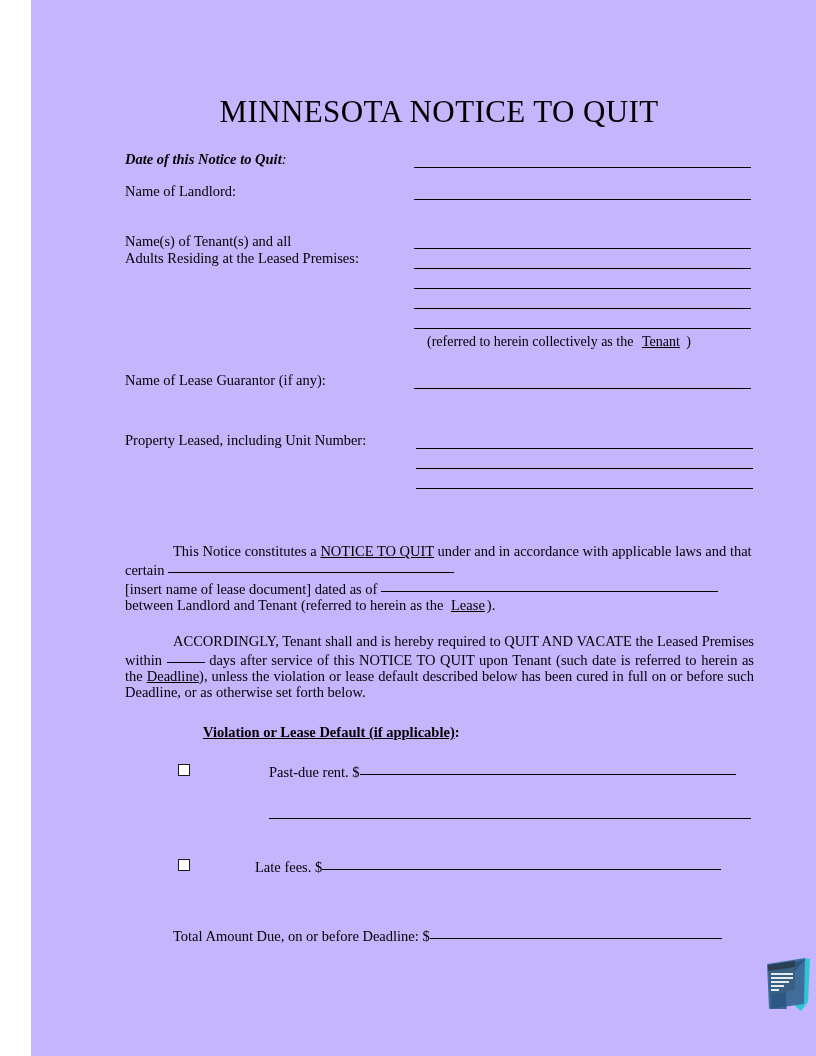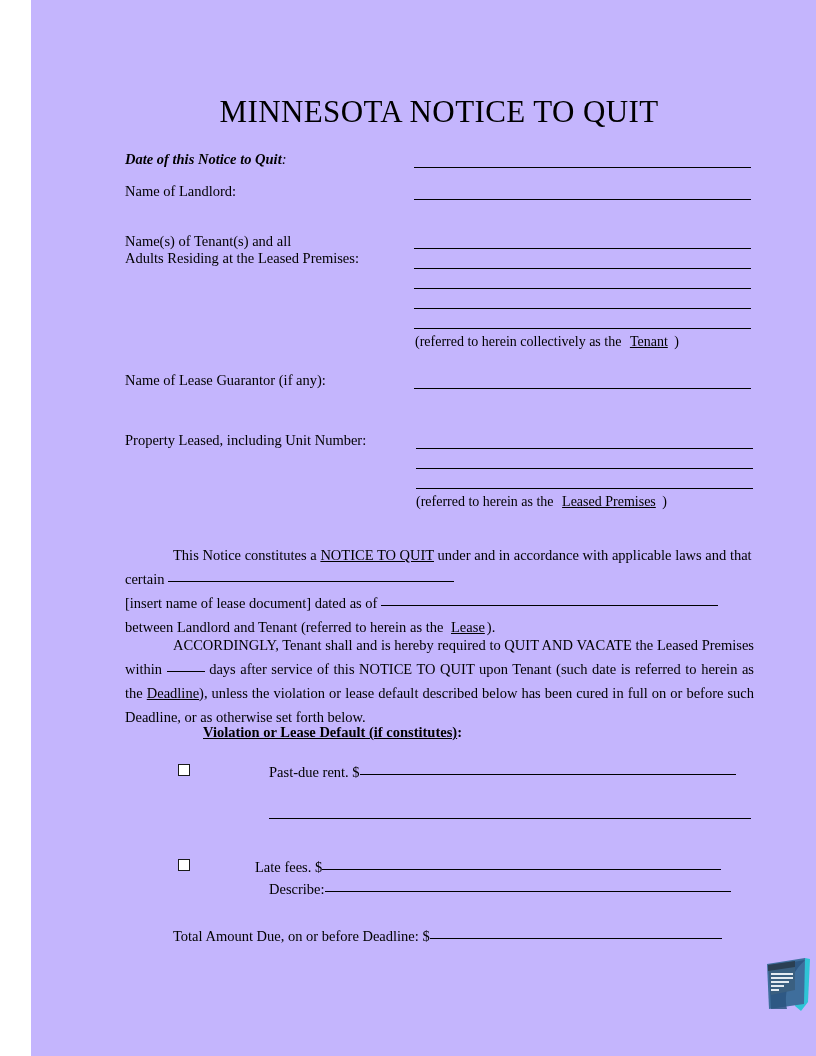--- a/index.html
+++ b/index.html
@@ -54,21 +54,21 @@
     font-size: 14px;
     line-height: 17px;
     white-space: nowrap;
   }
   .u { text-decoration: underline; }
 
   
   .para {
     position: absolute;
     font-size: 14.5px;
-    line-height: 24px;
+    line-height: 16px;
     text-align: left;
     white-space: normal;
   }
   .para .indent { display: inline-block; width: 48px; }
 
   .inline-rule {
     display: inline-block;
     border-bottom: 1.2px solid #000;
     vertical-align: 2px;
     height: 13px;
@@ -125,67 +125,59 @@
 
   <div class="label" style="left:94px; top:233px;">Name(s) of Tenant(s) and all</div>
   <div class="label" style="left:94px; top:250px;">Adults Residing at the Leased Premises:</div>
 
   <div class="rule" style="left:383px; top:248px; width:337px;"></div>
   <div class="rule" style="left:383px; top:268px; width:337px;"></div>
   <div class="rule" style="left:383px; top:288px; width:337px;"></div>
   <div class="rule" style="left:383px; top:308px; width:337px;"></div>
   <div class="rule" style="left:383px; top:328px; width:337px;"></div>
 
-  <div class="note" style="left:384px; top:333px;">
+  <div class="note" style="left:396px; top:333px;">
     <span>(referred to herein collectively as the</span>
     <span class="u" style="margin-left:5px;">Tenant</span>
     <span style="margin-left:3px;">)</span>
   </div>
 
   <div class="label" style="left:94px; top:372px;">Name of Lease Guarantor (if any):</div>
   <div class="rule" style="left:383px; top:388px; width:337px;"></div>
 
   <div class="label" style="left:94px; top:432px;">Property Leased, including Unit Number:</div>
 
   <div class="rule" style="left:385px; top:448px; width:337px;"></div>
   <div class="rule" style="left:385px; top:468px; width:337px;"></div>
   <div class="rule" style="left:385px; top:488px; width:337px;"></div>
 
-  <div class="note" style="left:385px; top:493px;">
-    <span>(referred to herein as the</span>
-    <span class="u" style="margin-left:5px;">Leased Premises</span>
-    <span style="margin-left:3px;">)</span>
-  </div>
 
   <div class="para" style="left:94px; top:543px; width:627px;">
     <span class="indent"></span><span>This Notice constitutes a </span><span class="u">NOTICE TO QUIT</span><span> under and in accordance with applicable laws and that certain </span><span class="inline-rule" style="width:286px;"></span><br>
     <span>[insert name of lease document] dated as of </span><span class="inline-rule" style="width:337px;"></span><br>
     <span>between Landlord and Tenant (referred to herein as the </span><span class="u" style="margin-left:4px;">Lease</span><span style="margin-left:2px;">).</span>
   </div>
 
   <div class="para" style="left:94px; top:633px; width:629px; text-align:justify;">
     <span class="indent"></span><span>ACCORDINGLY, Tenant shall and is hereby required to QUIT AND VACATE the Leased Premises within </span><span class="inline-rule" style="width:38px;"></span><span> days after service of this NOTICE TO QUIT upon Tenant (such date is referred to herein as the </span><span class="u">Deadline</span><span>), unless the violation or lease default described below has been cured in full on or before such Deadline, or as otherwise set forth below.</span>
   </div>
 
   <div class="sec-heading" style="left:172px; top:723px;">
-    <span class="ul">Violation or Lease Default (if constitutes)</span><span>:</span>
+    <span class="ul">Violation or Lease Default (if applicable)</span><span>:</span>
   </div>
 
   <div class="checkbox" style="left:147px; top:764px;"></div>
   <div class="cb-text" style="left:238px; top:761px;">
     <span>Past-due rent. $</span><span class="inline-rule" style="width:376px;"></span>
   </div>
   <div class="rule" style="left:238px; top:818px; width:482px;"></div>
 
   <div class="checkbox" style="left:147px; top:859px;"></div>
   <div class="cb-text" style="left:224px; top:856px;">
     <span>Late fees. $</span><span class="inline-rule" style="width:399px;"></span>
-  </div>
-  <div class="cb-text" style="left:238px; top:878px;">
-    <span>Describe:</span><span class="inline-rule" style="width:406px;"></span>
   </div>
 
   <div class="cb-text" style="left:142px; top:925px;">
     <span>Total Amount Due, on or before Deadline: $</span><span class="inline-rule" style="width:292px;"></span>
   </div>
 
   <div class="logo">
     <svg viewBox="0 0 50 58" width="50" height="58" xmlns="http://www.w3.org/2000/svg">
 
       <path d="M44 2 L49 3 L47 46 L40 55 L34 50 Z" fill="#2fc4d6"></path>

